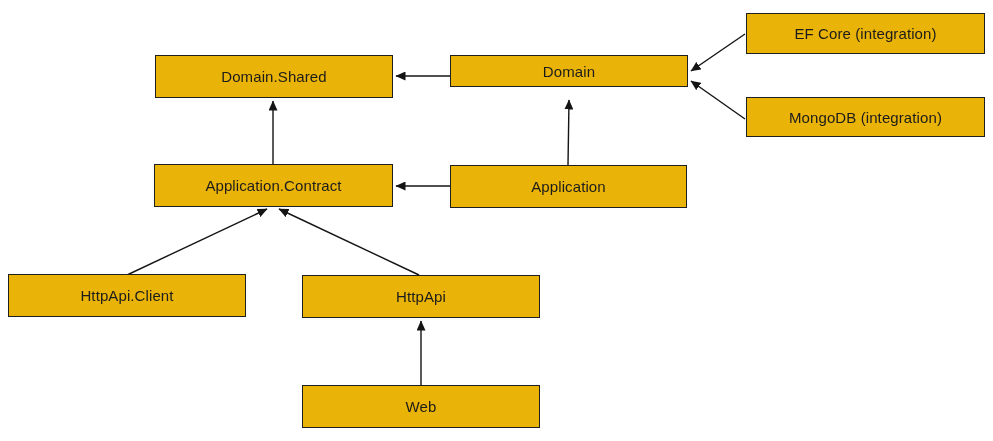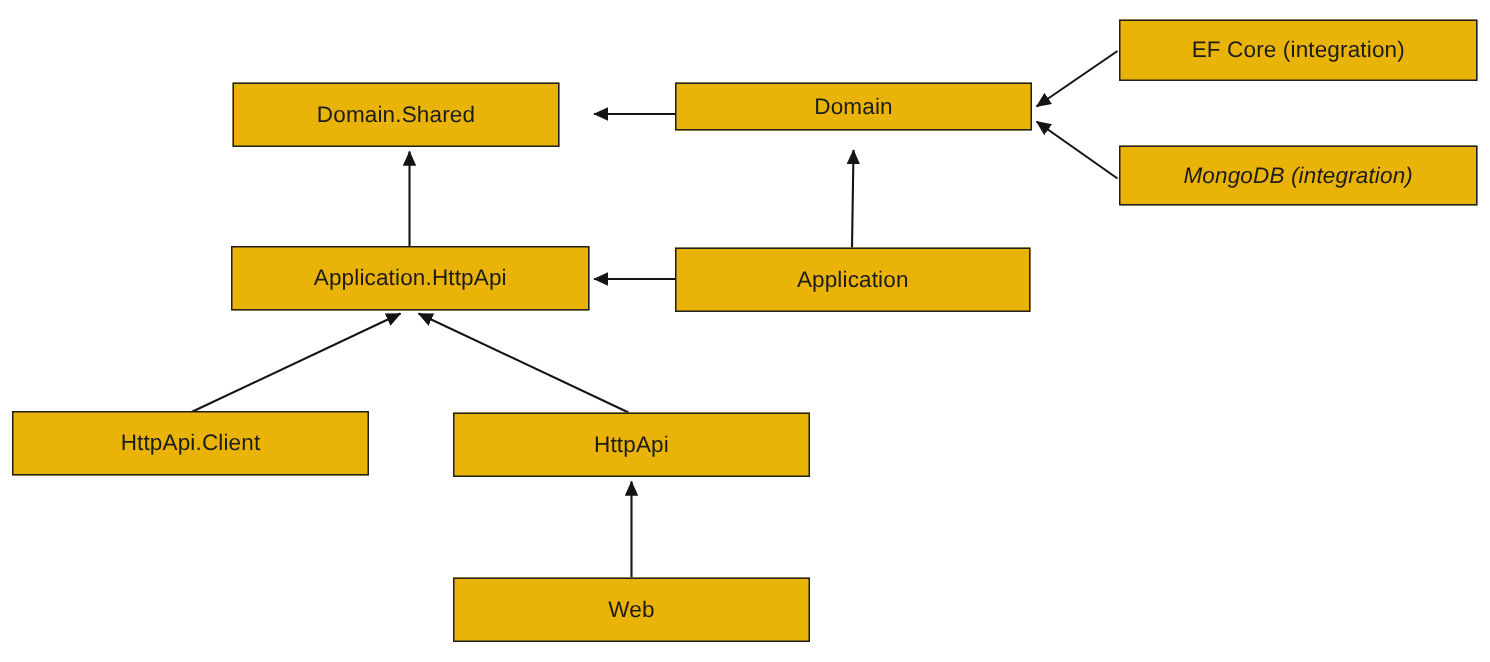--- a/index.html
+++ b/index.html
@@ -30,24 +30,24 @@
     border: 1px solid #1f1f1f;
     display: flex;
     align-items: center;
     justify-content: center;
     font-size: 15px;
     color: #1c1c1c;
     white-space: nowrap;
     letter-spacing: 0.1px;
   }
   
-  #node-domain-shared       { left: 155px; top: 55px;  width: 218px; height: 43px; }
+  #node-domain-shared       { left: 155px; top: 55px;  width: 238px; height: 43px; }
   #node-domain              { left: 450px; top: 55px;  width: 238px; height: 32px; }
   #node-ef-core             { left: 746px; top: 13px;  width: 239px; height: 41px; }
-  #node-mongodb             { left: 746px; top: 97px;  width: 239px; height: 40px; font-style: italic; }
+  #node-mongodb             { left: 746px; top: 97px;  width: 239px; height: 40px; }
   #node-application-contract{ left: 154px; top: 164px; width: 239px; height: 43px; }
   #node-application         { left: 450px; top: 165px; width: 237px; height: 43px; }
   #node-httpapi-client      { left: 8px;   top: 274px; width: 238px; height: 43px; }
   #node-httpapi             { left: 302px; top: 275px; width: 238px; height: 43px; }
   #node-web                 { left: 302px; top: 385px; width: 238px; height: 43px; }
 </style>
 </head>
 <body>
 
 <div id="canvas">
@@ -88,21 +88,21 @@
 
   <div class="node" id="node-ef-core">
     <span>EF Core (integration)</span>
   </div>
 
   <div class="node" id="node-mongodb">
     <span>MongoDB (integration)</span>
   </div>
 
   <div class="node" id="node-application-contract">
-    <span>Application.HttpApi</span>
+    <span>Application.Contract</span>
   </div>
 
   <div class="node" id="node-application">
     <span>Application</span>
   </div>
 
   <div class="node" id="node-httpapi-client">
     <span>HttpApi.Client</span>
   </div>
 

